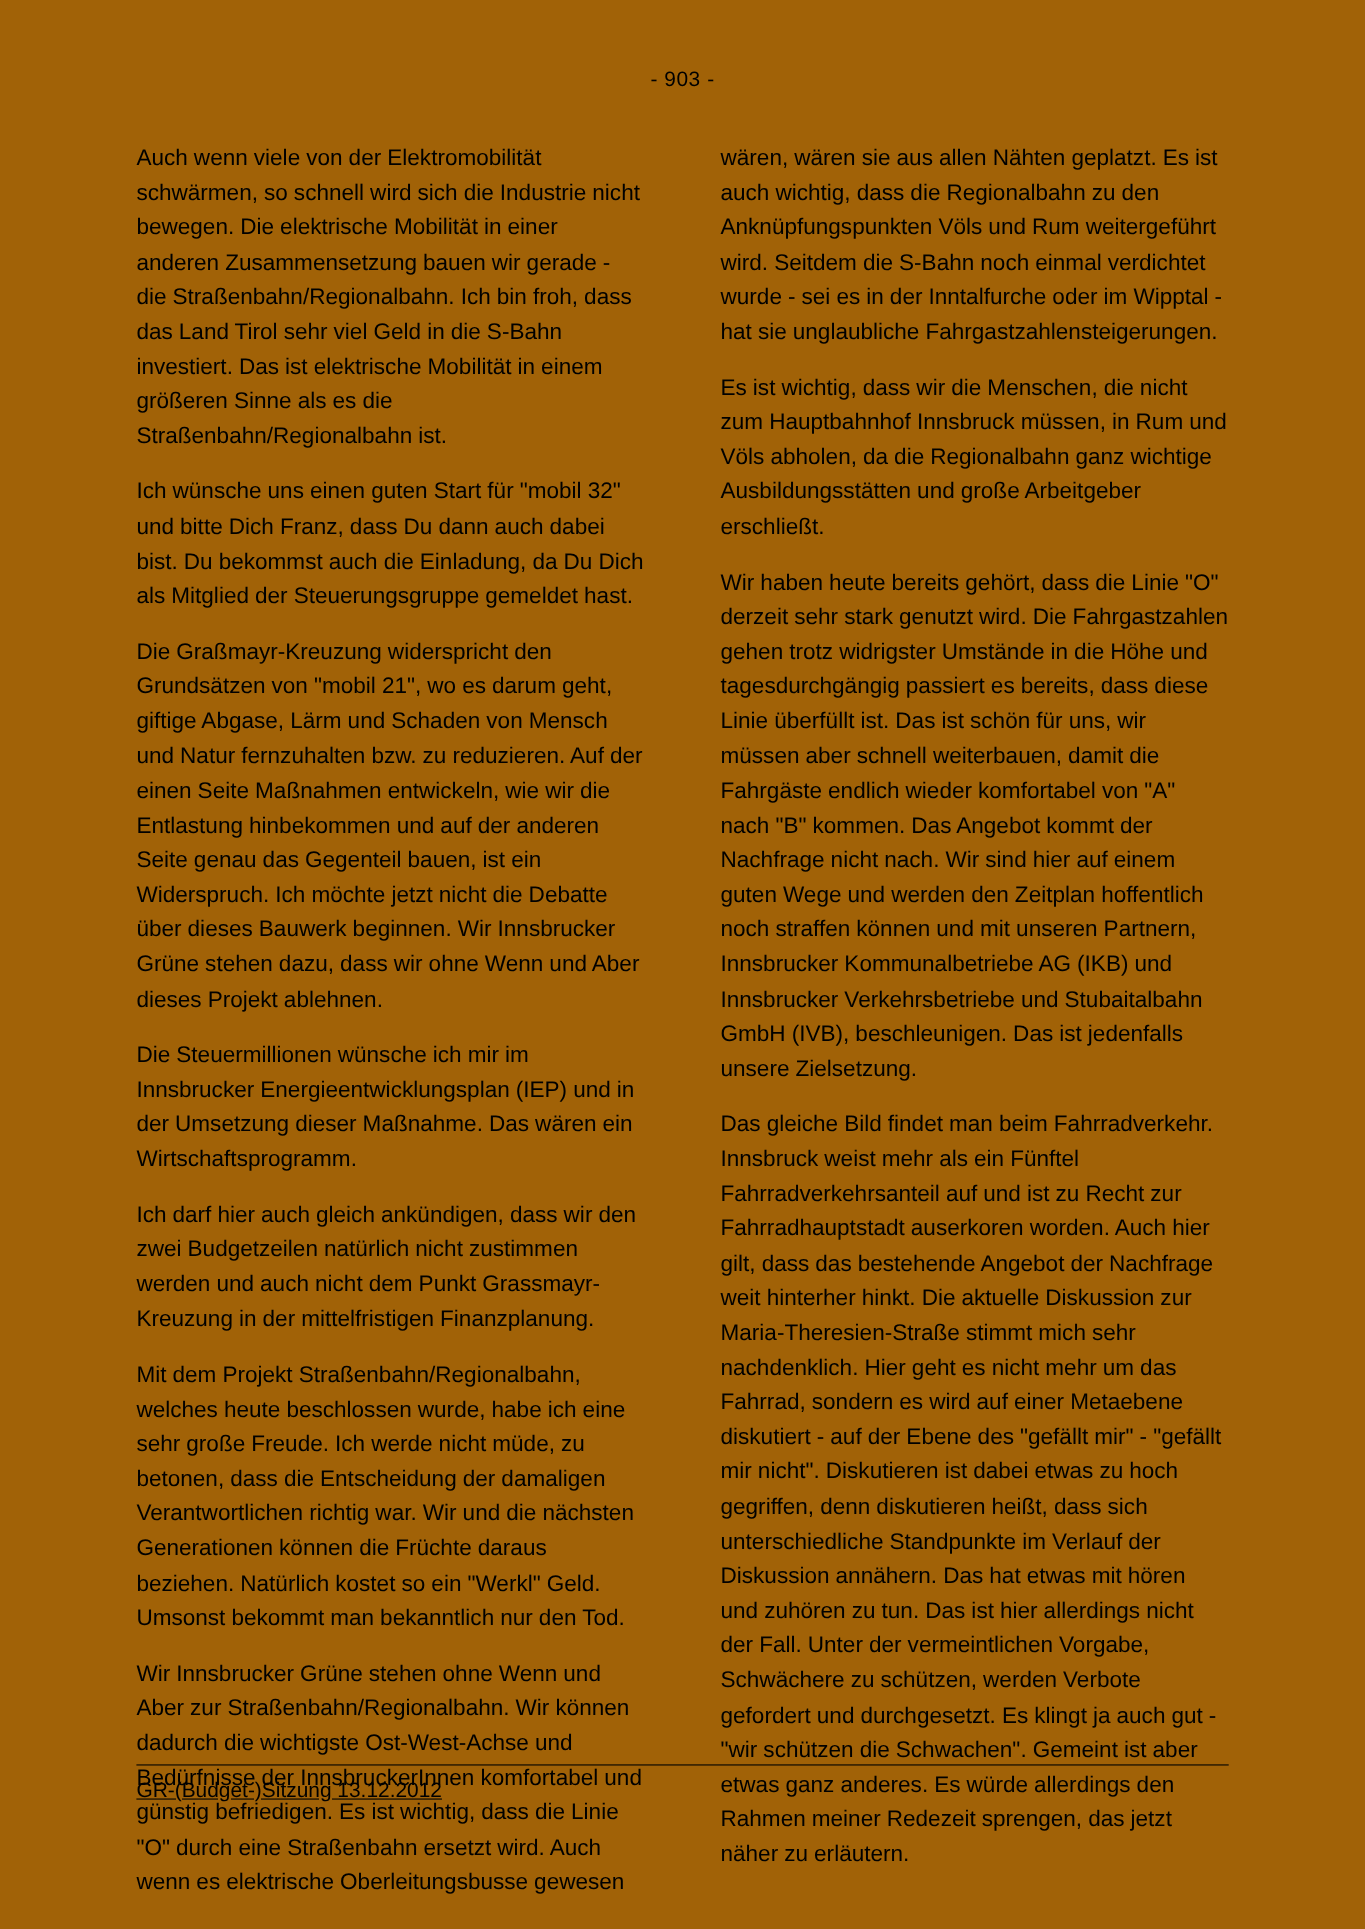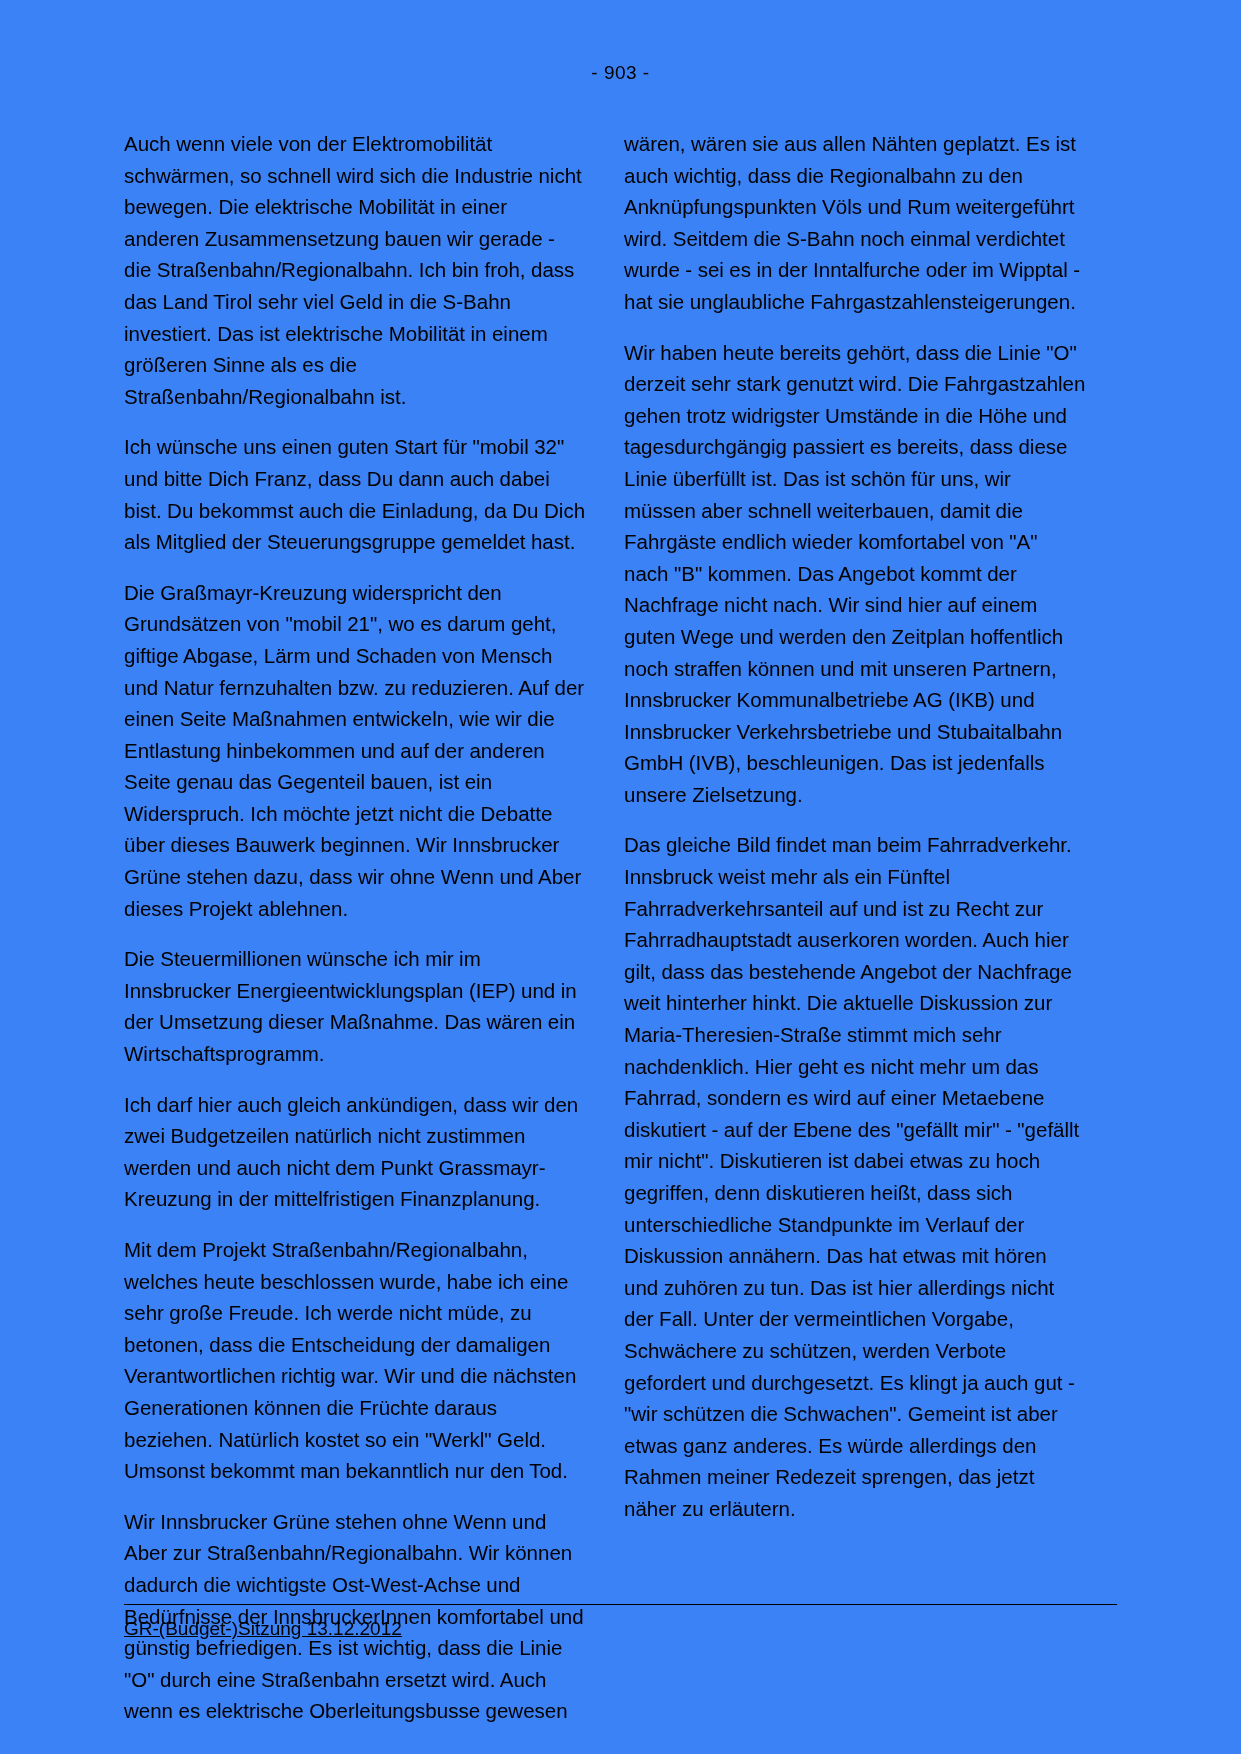--- a/index.html
+++ b/index.html
@@ -5,41 +5,41 @@
   html, body {
     margin: 0;
     padding: 0;
     background: #ffffff;
   }
   .page {
     position: relative;
     width: 1241px;
     height: 1754px;
     margin: 0 auto;
-    background: #3b82f6;
+    background: #a16207;
     font-family: "Liberation Sans", sans-serif;
     color: #000000;
     box-sizing: border-box;
   }
   .page-number {
     position: absolute;
     top: 62px;
     left: 0;
     width: 100%;
     text-align: center;
     font-size: 19px;
     letter-spacing: 0.5px;
   }
   .columns {
     position: absolute;
     top: 128px;
     left: 124px;
     width: 993px;
     display: flex;
-    gap: 38px;
+    gap: 69px;
   }
   .column {
     width: 462px;
   }
   .column p {
     margin: 0 0 19px 0;
     font-size: 20.5px;
     line-height: 31.6px;
     text-align: left;
     word-spacing: -0.2px;
@@ -77,20 +77,21 @@
       <p>Ich wünsche uns einen guten Start für "mobil 32" und bitte Dich Franz, dass Du dann auch dabei bist. Du bekommst auch die Einladung, da Du Dich als Mitglied der Steuerungsgruppe gemeldet hast.</p>
       <p>Die Graßmayr-Kreuzung widerspricht den Grundsätzen von "mobil 21", wo es darum geht, giftige Abgase, Lärm und Schaden von Mensch und Natur fernzuhalten bzw. zu reduzieren. Auf der einen Seite Maßnahmen entwickeln, wie wir die Entlastung hinbekommen und auf der anderen Seite genau das Gegenteil bauen, ist ein Widerspruch. Ich möchte jetzt nicht die Debatte über dieses Bauwerk beginnen. Wir Innsbrucker Grüne stehen dazu, dass wir ohne Wenn und Aber dieses Projekt ablehnen.</p>
       <p>Die Steuermillionen wünsche ich mir im Innsbrucker Energieentwicklungsplan (IEP) und in der Umsetzung dieser Maßnahme. Das wären ein Wirtschaftsprogramm.</p>
       <p>Ich darf hier auch gleich ankündigen, dass wir den zwei Budgetzeilen natürlich nicht zustimmen werden und auch nicht dem Punkt Grassmayr-Kreuzung in der mittelfristigen Finanzplanung.</p>
       <p>Mit dem Projekt Straßenbahn/Regionalbahn, welches heute beschlossen wurde, habe ich eine sehr große Freude. Ich werde nicht müde, zu betonen, dass die Entscheidung der damaligen Verantwortlichen richtig war. Wir und die nächsten Generationen können die Früchte daraus beziehen. Natürlich kostet so ein "Werkl" Geld. Umsonst bekommt man bekanntlich nur den Tod.</p>
       <p>Wir Innsbrucker Grüne stehen ohne Wenn und Aber zur Straßenbahn/Regionalbahn. Wir können dadurch die wichtigste Ost-West-Achse und Bedürfnisse der InnsbruckerInnen komfortabel und günstig befriedigen. Es ist wichtig, dass die Linie "O" durch eine Straßenbahn ersetzt wird. Auch wenn es elektrische Oberleitungsbusse gewesen</p>
     </div>
 
     <div class="column">
       <p>wären, wären sie aus allen Nähten geplatzt. Es ist auch wichtig, dass die Regionalbahn zu den Anknüpfungspunkten Völs und Rum weitergeführt wird. Seitdem die S-Bahn noch einmal verdichtet wurde - sei es in der Inntalfurche oder im Wipptal - hat sie unglaubliche Fahrgastzahlensteigerungen.</p>
+      <p>Es ist wichtig, dass wir die Menschen, die nicht zum Hauptbahnhof Innsbruck müssen, in Rum und Völs abholen, da die Regionalbahn ganz wichtige Ausbildungsstätten und große Arbeitgeber erschließt.</p>
       <p>Wir haben heute bereits gehört, dass die Linie "O" derzeit sehr stark genutzt wird. Die Fahrgastzahlen gehen trotz widrigster Umstände in die Höhe und tagesdurchgängig passiert es bereits, dass diese Linie überfüllt ist. Das ist schön für uns, wir müssen aber schnell weiterbauen, damit die Fahrgäste endlich wieder komfortabel von "A" nach "B" kommen. Das Angebot kommt der Nachfrage nicht nach. Wir sind hier auf einem guten Wege und werden den Zeitplan hoffentlich noch straffen können und mit unseren Partnern, Innsbrucker Kommunalbetriebe AG (IKB) und Innsbrucker Verkehrsbetriebe und Stubaitalbahn GmbH (IVB), beschleunigen. Das ist jedenfalls unsere Zielsetzung.</p>
       <p>Das gleiche Bild findet man beim Fahrradverkehr. Innsbruck weist mehr als ein Fünftel Fahrradverkehrsanteil auf und ist zu Recht zur Fahrradhauptstadt auserkoren worden. Auch hier gilt, dass das bestehende Angebot der Nachfrage weit hinterher hinkt. Die aktuelle Diskussion zur Maria-Theresien-Straße stimmt mich sehr nachdenklich. Hier geht es nicht mehr um das Fahrrad, sondern es wird auf einer Metaebene diskutiert - auf der Ebene des "gefällt mir" - "gefällt mir nicht". Diskutieren ist dabei etwas zu hoch gegriffen, denn diskutieren heißt, dass sich unterschiedliche Standpunkte im Verlauf der Diskussion annähern. Das hat etwas mit hören und zuhören zu tun. Das ist hier allerdings nicht der Fall. Unter der vermeintlichen Vorgabe, Schwächere zu schützen, werden Verbote gefordert und durchgesetzt. Es klingt ja auch gut -"wir schützen die Schwachen". Gemeint ist aber etwas ganz anderes. Es würde allerdings den Rahmen meiner Redezeit sprengen, das jetzt näher zu erläutern.</p>
     </div>
 
   </div>
 
   <div class="footer-rule"></div>
   <div class="footer-text">GR-(Budget-)Sitzung 13.12.2012</div>
 
 </div>

